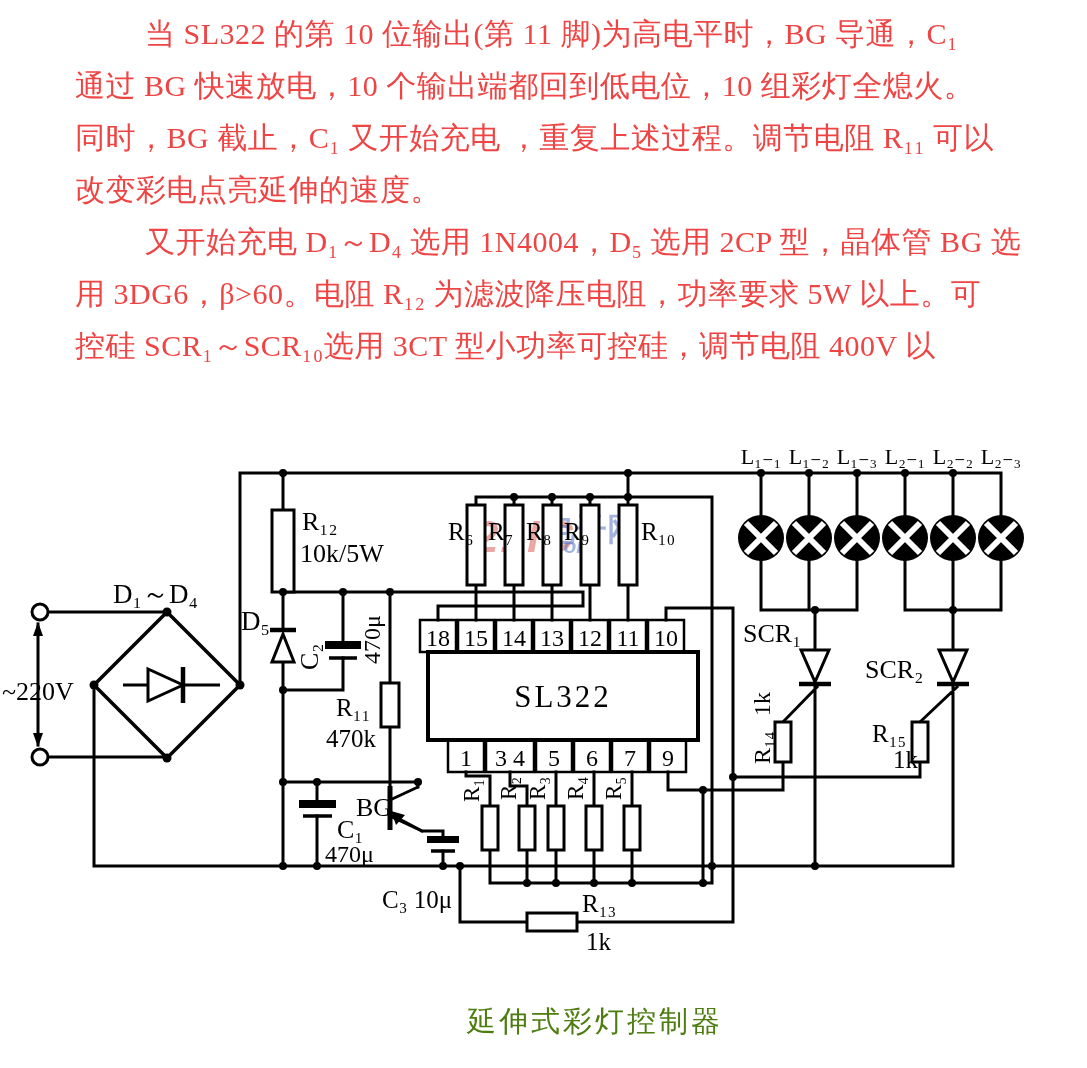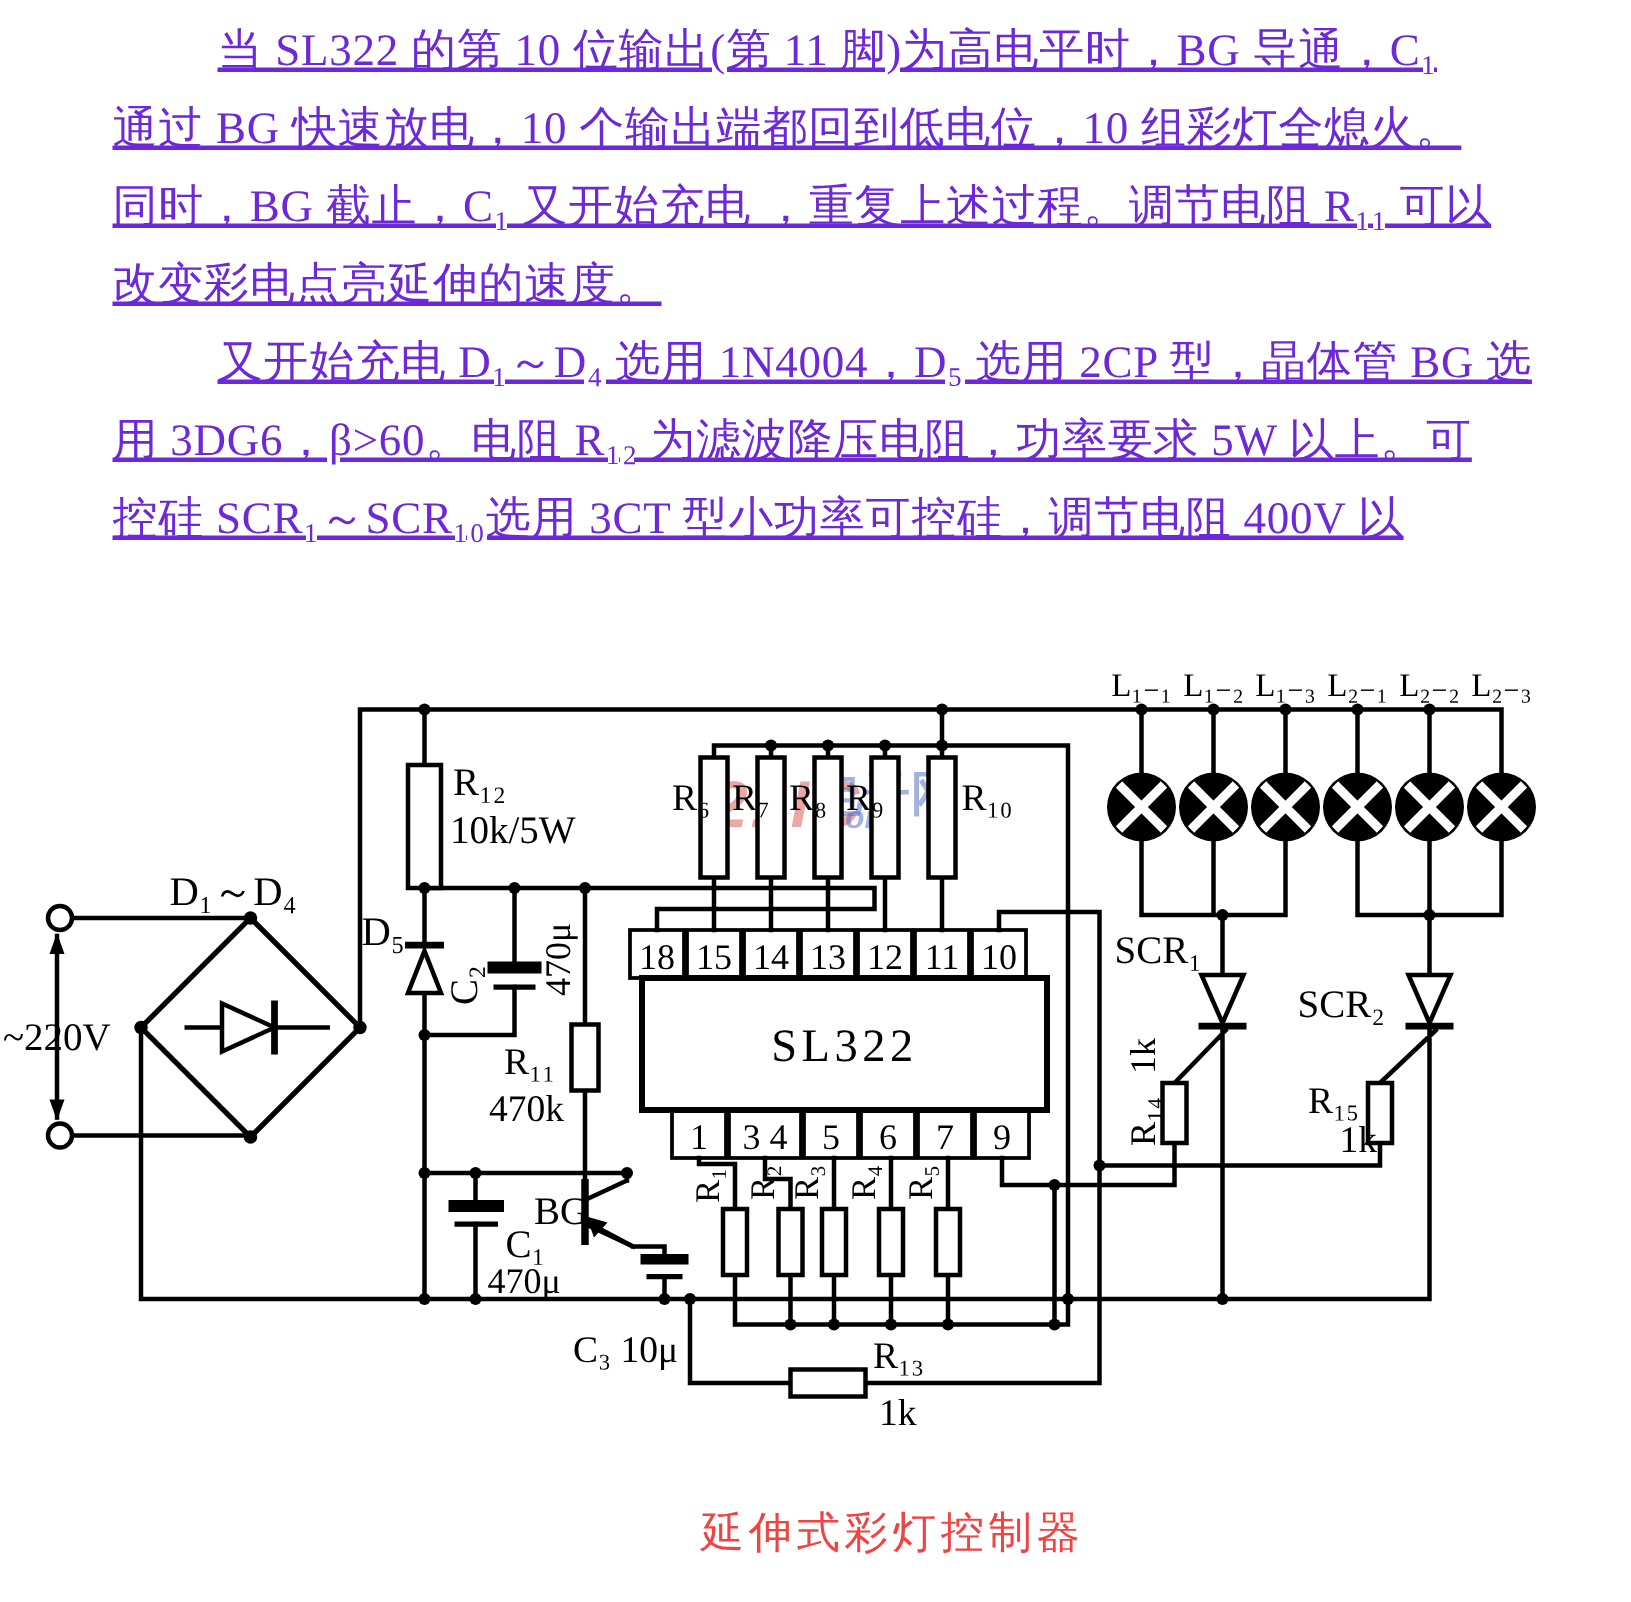--- a/index.html
+++ b/index.html
@@ -1,21 +1,21 @@
 <!DOCTYPE html>
 <html><head>
 <meta charset="utf-8">
 <style>
   html,body{margin:0;padding:0;}
   body{width:1087px;height:1068px;background:#ffffff;font-family:"Liberation Serif","DejaVu Serif","DejaVu Sans",serif;}
   .page{position:relative;width:1087px;height:1068px;background:#ffffff;overflow:hidden;color:#000;}
-  .ln{position:absolute;font-size:30px;line-height:40px;white-space:nowrap;color:#6d28d9;letter-spacing:0.5px;text-decoration:underline;}
+  .ln{position:absolute;font-size:30px;line-height:40px;white-space:nowrap;color:#ef4444;letter-spacing:0.5px;}
   .indent{left:145px;}
   .flush{left:75px;text-align:right;}
-  .caption{position:absolute;top:1002px;left:110px;width:970px;text-align:center;font-size:29px;letter-spacing:3px;color:#ef4444;}
+  .caption{position:absolute;top:1002px;left:110px;width:970px;text-align:center;font-size:29px;letter-spacing:3px;color:#4d7c0f;}
   .wm{position:absolute;font-weight:bold;white-space:nowrap;}
   .wm-brand{top:512px;left:474px;font-size:44px;font-style:italic;color:#d9534a;opacity:0.5;letter-spacing:2px;font-family:"Liberation Sans","DejaVu Sans",sans-serif;}
   .wm-cjk{top:508px;left:543px;font-size:32px;color:#5b74c4;opacity:0.55;font-family:"Liberation Sans","DejaVu Sans",sans-serif;}
   .wm-suffix{top:534px;left:546px;font-size:21px;font-style:italic;color:#5b74c4;opacity:0.55;font-family:"Liberation Sans","DejaVu Sans",sans-serif;}
   svg text{font-family:"Liberation Serif","DejaVu Serif","DejaVu Sans",serif;fill:#000;}
 </style>
 </head>
 <body>
 
 <div class="page">

